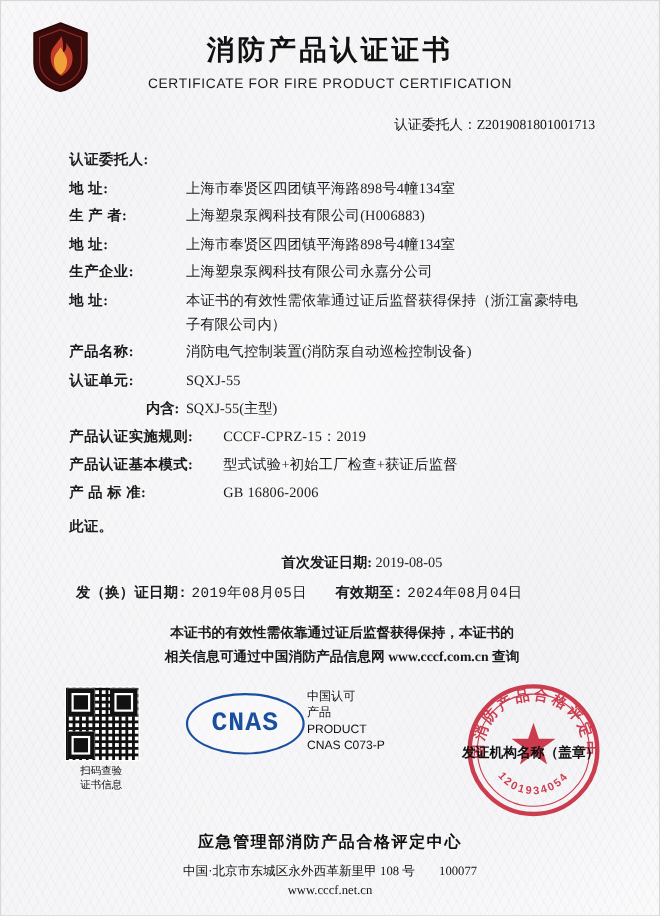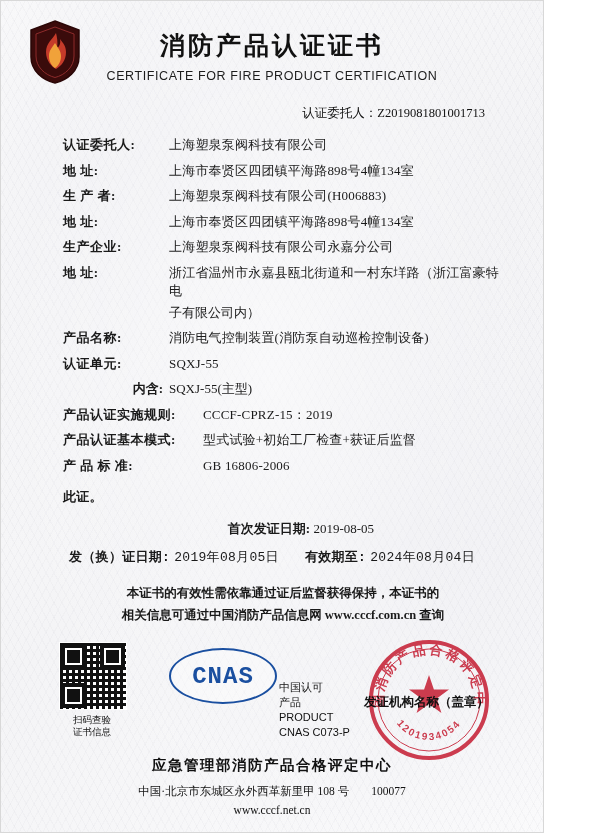--- a/index.html
+++ b/index.html
@@ -9,21 +9,21 @@
   body {
     width: 600px;
     height: 833px;
     background: #ffffff;
     font-family: "Liberation Serif", "DejaVu Serif", serif;
     color: #1a1a1a;
     overflow: hidden;
   }
   .page {
     position: relative;
-    width: 544px;
+    width: 600px;
     height: 833px;
     box-sizing: border-box;
     background:
       radial-gradient(circle at 30% 20%, rgba(235,235,240,0.55) 0%, rgba(255,255,255,0) 55%),
       radial-gradient(circle at 75% 65%, rgba(232,232,238,0.5) 0%, rgba(255,255,255,0) 50%),
       linear-gradient(135deg, #fdfdfd 0%, #f4f4f6 50%, #fbfbfc 100%);
     border: 1px solid #d8d8d8;
   }
   
   .page::before {
@@ -316,21 +316,20 @@
     </div>
 
     <div class="cert-no">
       <span>认证委托人：</span><span>Z2019081801001713</span>
     </div>
 
     <div class="fields">
 
       <div class="row">
         <div class="lbl">认证委托人:</div>
-        <div class="val">上海塑泉泵阀科技有限公司</div>
       </div>
 
       <div class="row">
         <div class="lbl">地     址:</div>
         <div class="val">上海市奉贤区四团镇平海路898号4幢134室</div>
       </div>
 
       <div class="row">
         <div class="lbl">生 产 者:</div>
         <div class="val">上海塑泉泵阀科技有限公司(H006883)</div>
@@ -341,21 +340,21 @@
         <div class="val">上海市奉贤区四团镇平海路898号4幢134室</div>
       </div>
 
       <div class="row">
         <div class="lbl">生产企业:</div>
         <div class="val">上海塑泉泵阀科技有限公司永嘉分公司</div>
       </div>
 
       <div class="row">
         <div class="lbl">地     址:</div>
-        <div class="val">浙江省温州市永嘉县瓯北街道和一村东垟路（浙江富豪特电</div>
+        <div class="val">本证书的有效性需依靠通过证后监督获得保持（浙江富豪特电</div>
       </div>
       <div class="cont">子有限公司内）</div>
 
       <div class="row">
         <div class="lbl">产品名称:</div>
         <div class="val">消防电气控制装置(消防泵自动巡检控制设备)</div>
       </div>
 
       <div class="row">
         <div class="lbl">认证单元:</div>
@@ -422,21 +421,21 @@
         </div>
         <div class="qr-cap">
           <div>扫码查验</div>
           <div>证书信息</div>
         </div>
       </div>
 
       <div class="cnas">
         <div class="cnas-ring">CNAS</div>
       </div>
-      <div class="cnas-txt" style="left:278px;margin-top:36px;">
+      <div class="cnas-txt" style="left:278px;">
         <div>中国认可</div>
         <div>产品</div>
         <div>PRODUCT</div>
         <div>CNAS C073-P</div>
       </div>
 
       <div class="seal-label">发证机构名称（盖章）</div>
 
       <div class="seal">
         <svg viewBox="0 0 132 132" width="132" height="132" aria-hidden="true">

